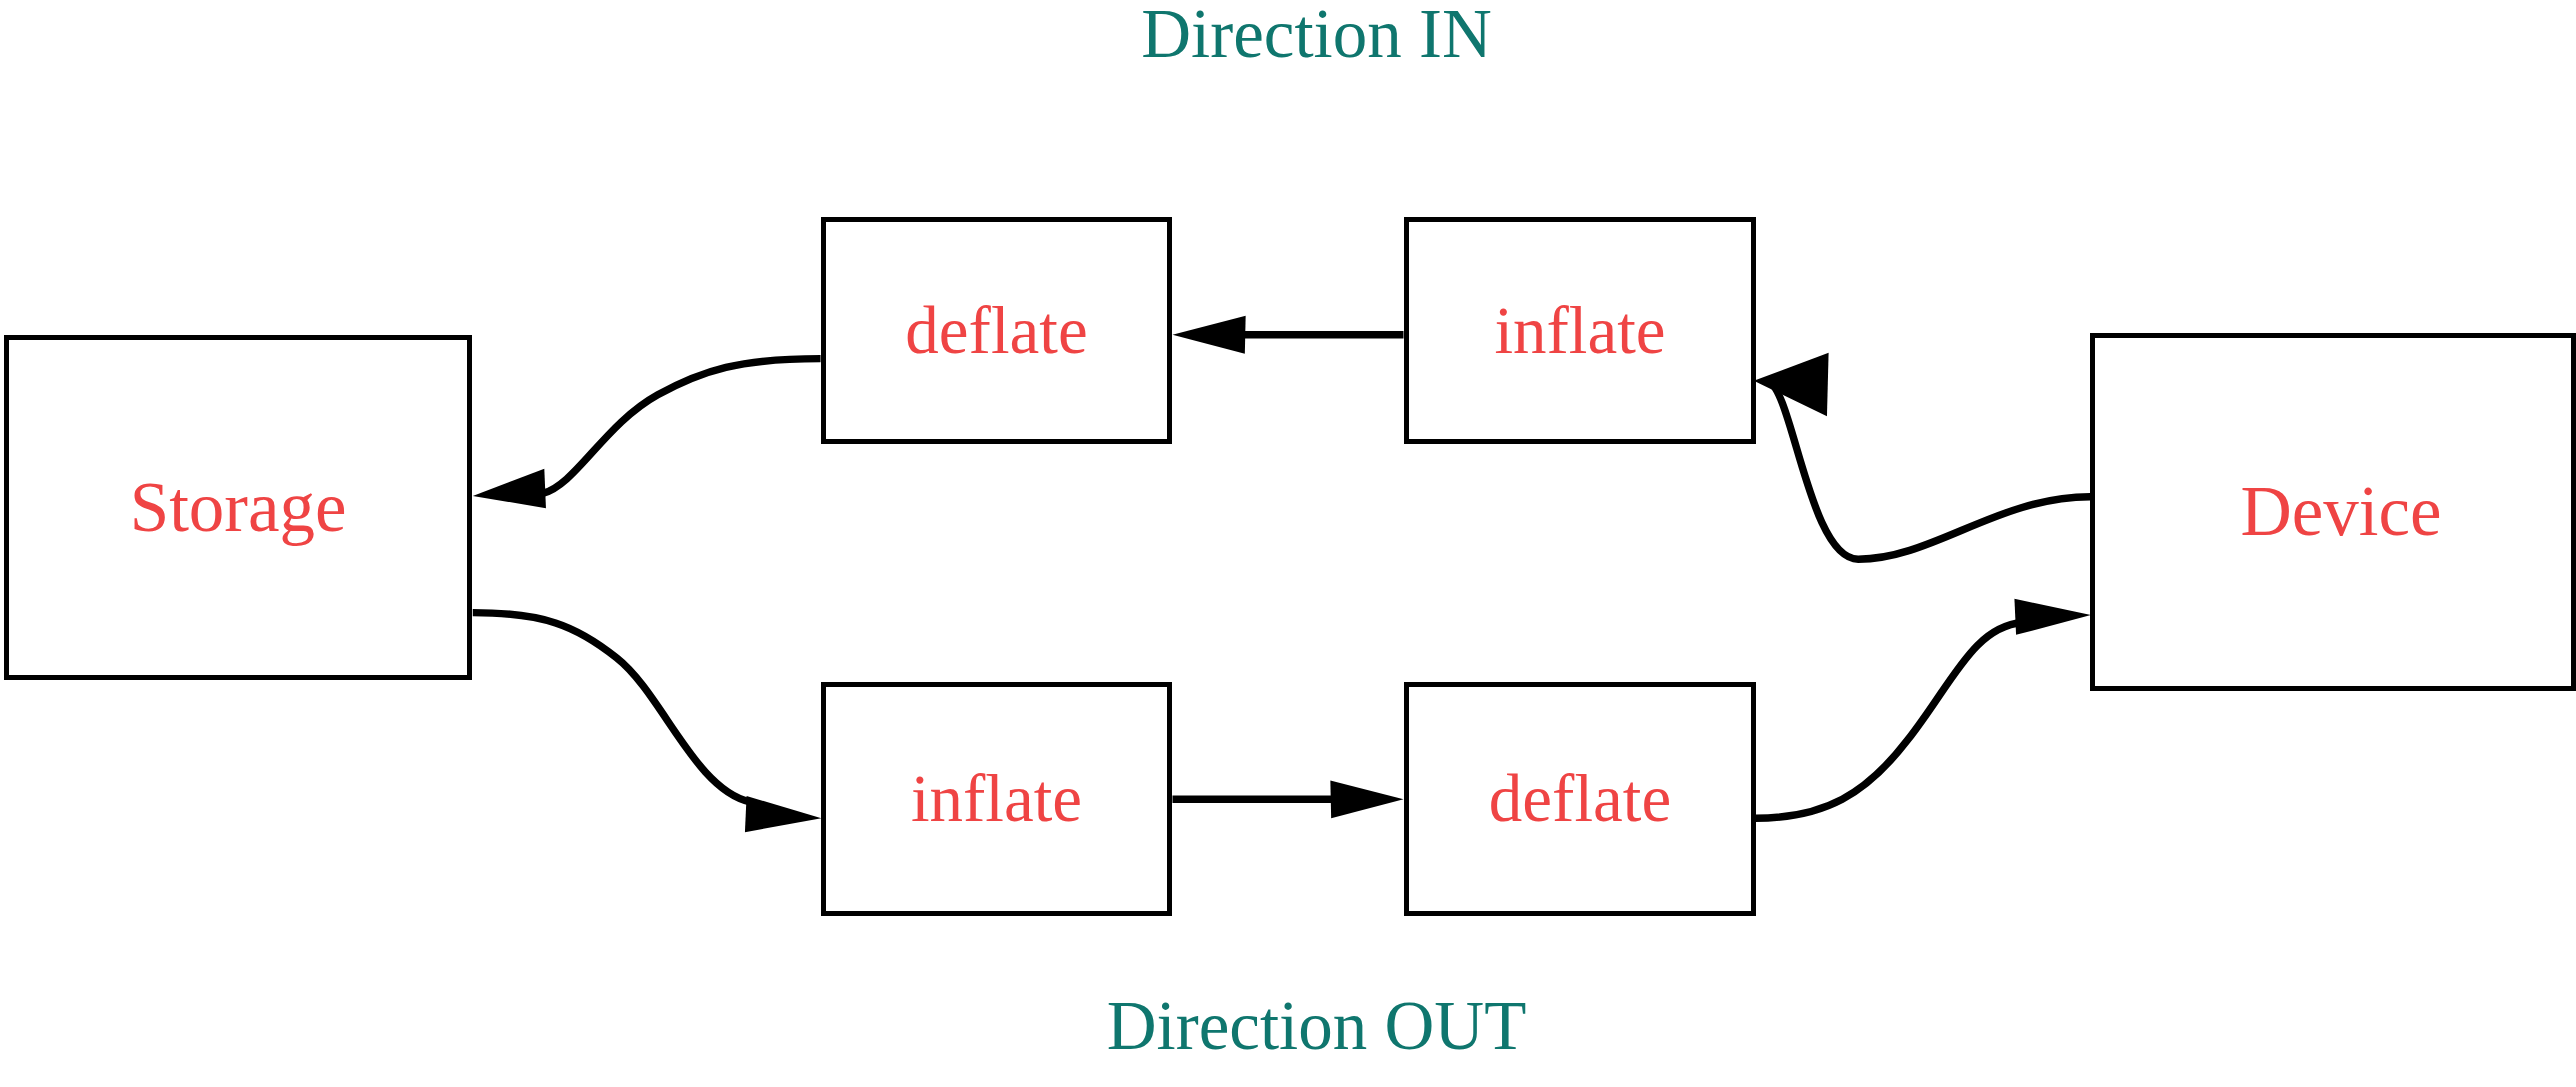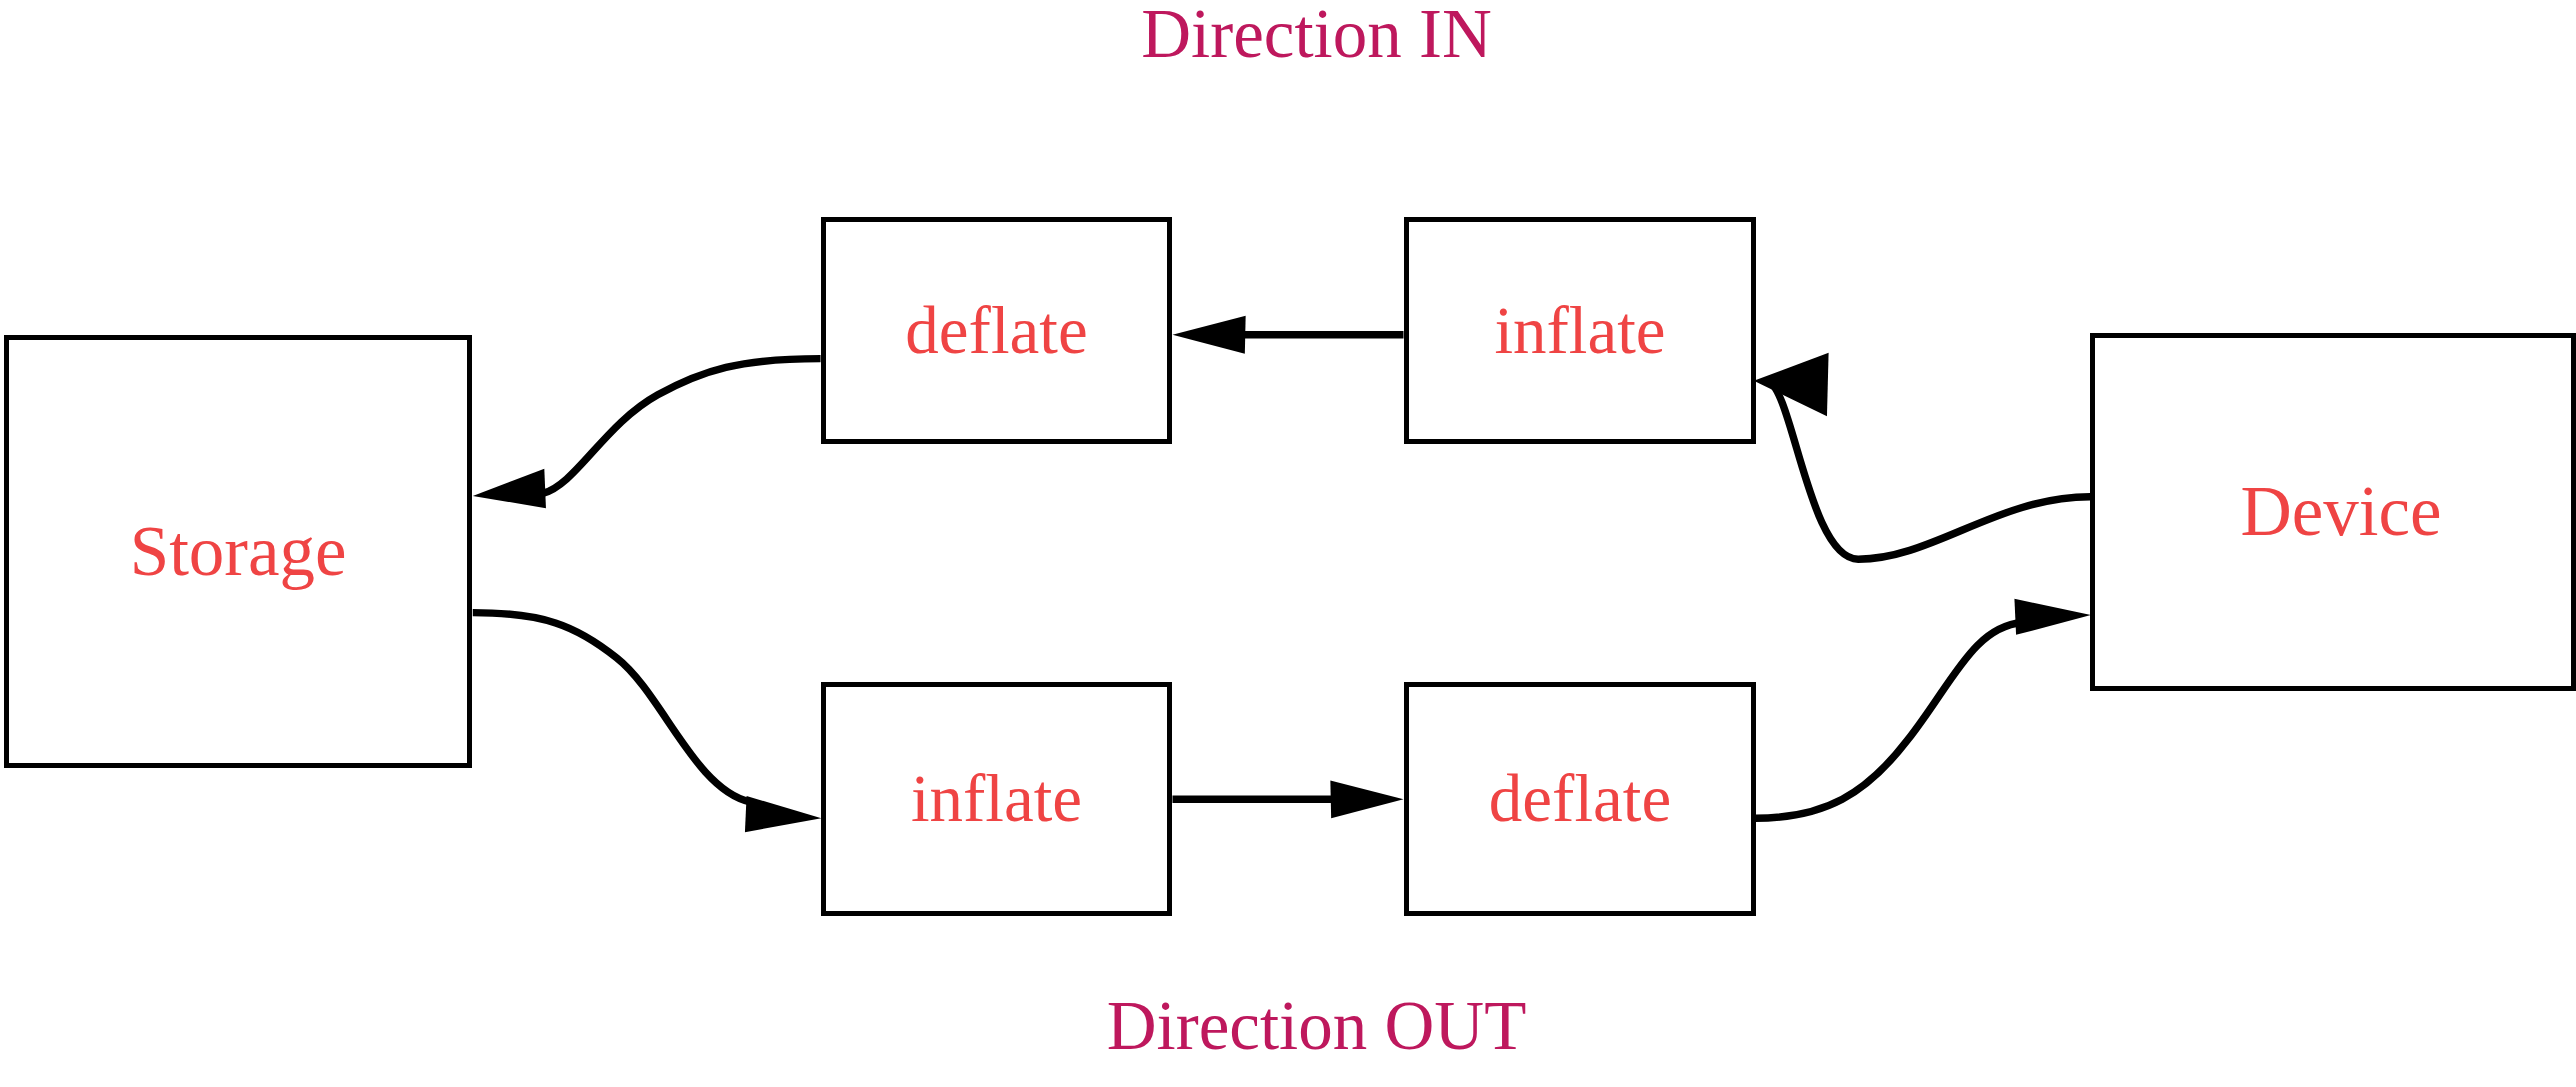--- a/index.html
+++ b/index.html
@@ -44,27 +44,27 @@
     font-size: 71px;
     color: #ef4444;
   }
   .node-label.small {
     font-size: 67px;
   }
   .caption {
     position: absolute;
     font-size: 69px;
     line-height: 1;
-    color: #be185d;
+    color: #0f766e;
     white-space: nowrap;
     text-align: center;
     z-index: 2;
   }
   
-  #node-storage-daemon { left: 4.1px;    top: 335px;  width: 468px; height: 433px; }
+  #node-storage-daemon { left: 4.1px;    top: 335px;  width: 468px; height: 345px; }
   #node-deflate-in     { left: 821px;  top: 217px;  width: 351px; height: 227px; }
   #node-inflate-in     { left: 1404px; top: 217px;  width: 352px; height: 227px; }
   #node-device         { left: 2090px; top: 333px;  width: 486px; height: 358px; padding-left: 16px; }
   #node-inflate-out    { left: 821px;  top: 682px;  width: 351px; height: 234px; }
   #node-deflate-out    { left: 1404px; top: 682px;  width: 352px; height: 234px; }
   #caption-direction-in  { left: 959px; top: 0px;    width: 715px; }
   #caption-direction-out { left: 959px; top: 992px; width: 715px; }
 </style>
 </head>
 <body>

